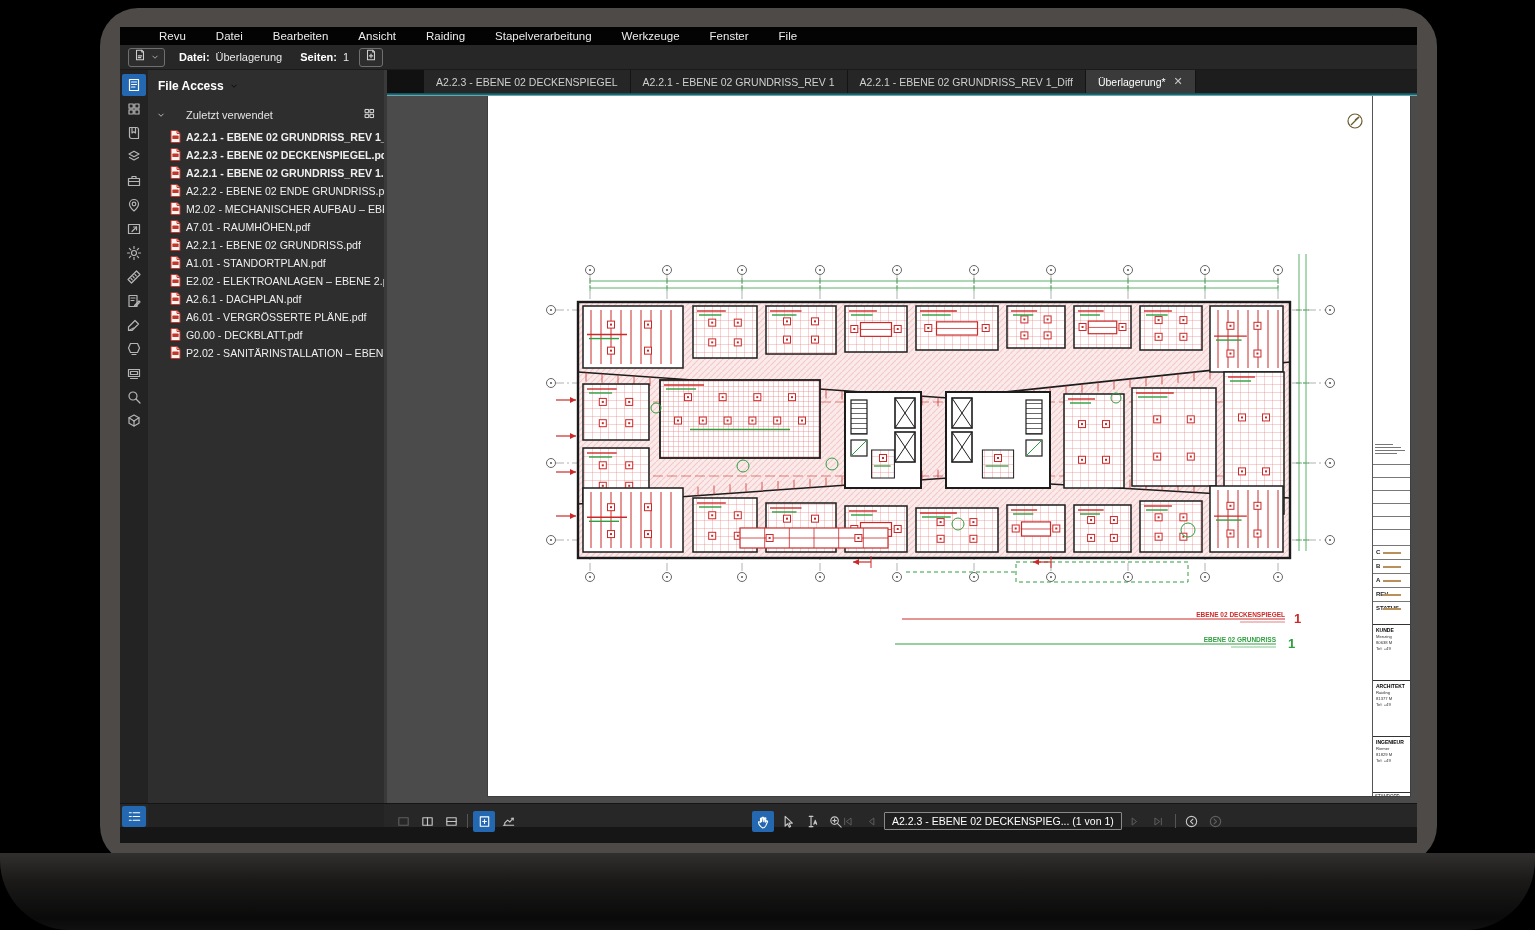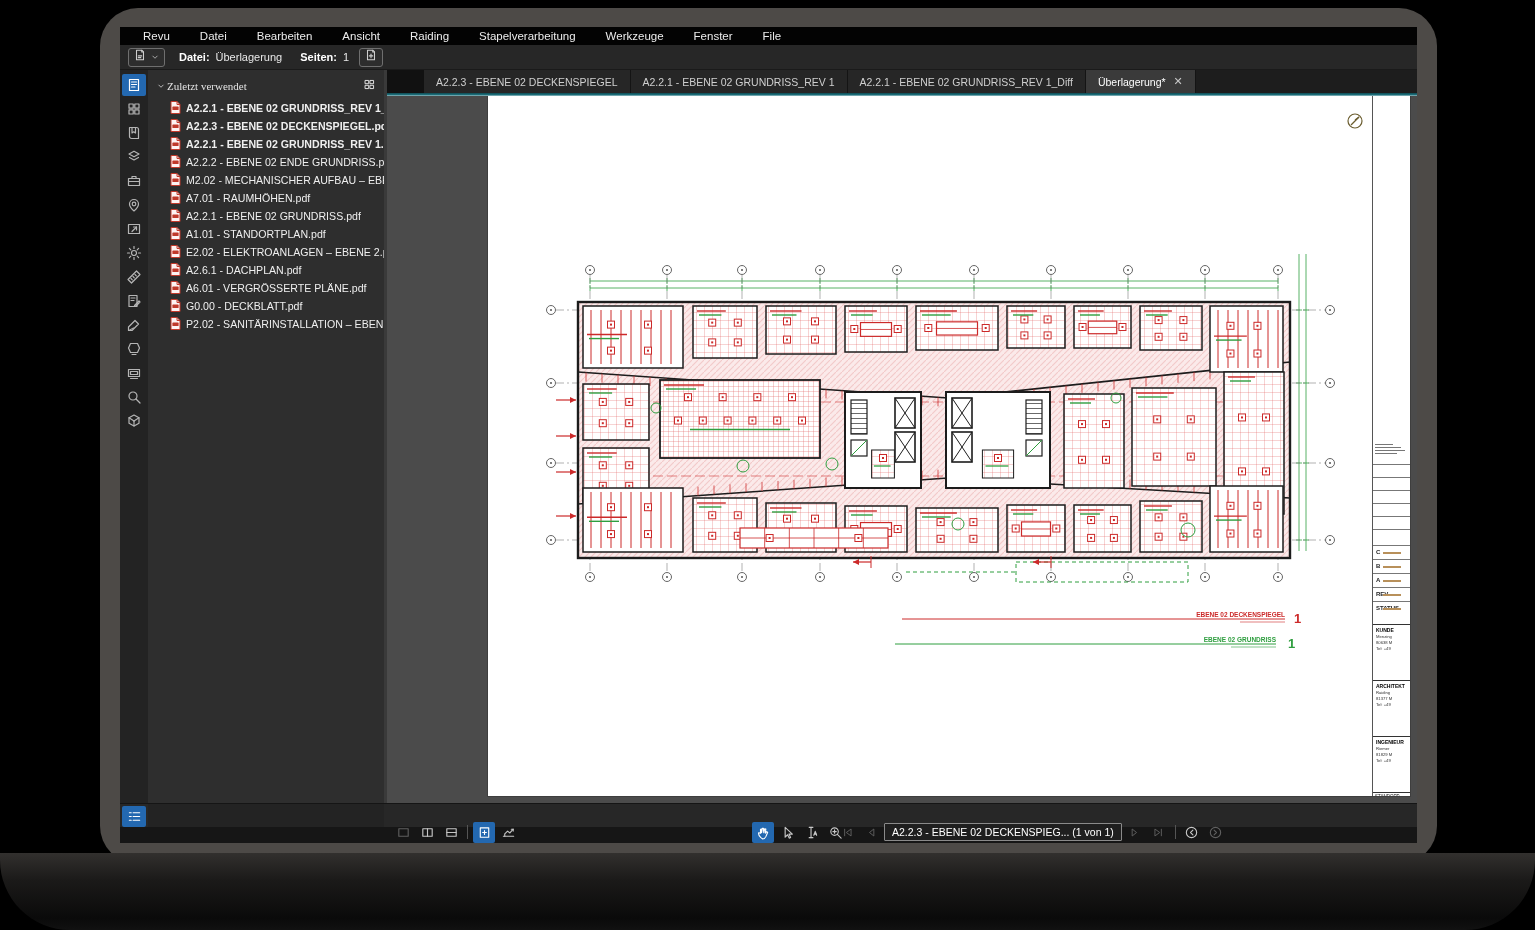--- a/index.html
+++ b/index.html
@@ -11,21 +11,21 @@
   .laptop { position:absolute; left:100px; top:8px; width:1337px; height:856px;
     background:#4d4a47; border-radius:38px; }
   .base { position:absolute; left:0; top:853px; width:1535px; height:77px;
     background:linear-gradient(180deg,#32302e 0%,#1b1a19 35%,#0a0a0a 85%,#111 100%);
     border-radius:0 0 70px 70px; }
   .screen { position:absolute; left:120px; top:27px; width:1297px; height:816px;
     background:#111; overflow:hidden; display:flex; flex-direction:column; }
 
   
   .menubar { height:18px; background:#030303; display:flex; align-items:center;
-    padding-left:8px; flex:0 0 auto; }
+    padding-left:24px; flex:0 0 auto; }
   .menu-item { color:#ececec; font-size:11.5px; padding:0 15px; line-height:18px; cursor:default; }
 
   
   .toolbar2 { height:25px; background:#272727; border-bottom:1px solid #1a1a1a;
     display:flex; align-items:center; padding-left:8px; gap:6px; flex:0 0 auto; color:#ddd; }
   .tb-box { height:19px; border:1px solid #6f6f6f; border-radius:3px; display:flex;
     align-items:center; padding:0 4px; gap:3px; color:#cfcfcf; background:#2d2d2d; }
   .tb-label { font-size:11px; color:#fff; font-weight:bold; margin-left:8px; }
   .tb-value { font-size:11px; color:#e8e8e8; margin-right:4px;text-align:center; }
 
@@ -35,21 +35,21 @@
   .iconstrip { width:28px; background:#232323; display:flex; flex-direction:column;
     align-items:center; padding-top:4px; gap:2px; flex:0 0 auto; }
   .strip-icon { width:24px; height:22px; display:flex; align-items:center; justify-content:center;
     color:#b5b5b5; border-radius:2px; }
   .strip-icon.active { background:#2368b0; color:#fff; }
 
   
   .filepanel { width:236px; background:#2e2e2e; flex:0 0 auto; overflow:hidden; }
   .fp-header { display:flex; align-items:center; gap:5px; padding:7px 10px 4px 10px; }
   .fp-title { color:#fff; font-size:12px; font-weight:bold; }
-  .fp-section { display:flex; align-items:center; gap:1px; padding:7px 8px 4px 8px; color:#e3e3e3;font-family:Liberation Serif, serif; }
+  .fp-section { display:flex; align-items:center; gap:20px; padding:7px 8px 4px 8px; color:#e3e3e3; }
   .fp-section-label { font-size:11px; flex:1; }
   .file-item { display:flex; align-items:center; gap:5px; padding:1.5px 4px 1.5px 22px;
     color:#efefef; font-size:10.6px; white-space:nowrap; overflow:hidden; }
   .file-item.bold { font-weight:bold; }
   .splitter { width:3px; background:#3a3a3a; flex:0 0 auto; }
 
   
   .rightcol { flex:1 1 auto; display:flex; flex-direction:column; min-width:0; }
   .tabbar { height:23px; background:#1d1d1d; display:flex; flex:0 0 auto;margin-left:37px; }
   .tab { display:flex; align-items:center; gap:8px; padding:0 12px; font-size:10.5px;
@@ -74,21 +74,21 @@
   .ttb-line { font-size:4.2px; color:#333; padding-left:3px; line-height:6px; white-space:nowrap; }
 
   
   .bottombar { height:24px; background:#272727; border-top:1px solid #151515;
     display:flex; flex:0 0 auto; position:relative; }
   .bb-leftcell { width:28px; height:24px; display:flex; align-items:center; justify-content:center; flex:0 0 auto; }
   .bb-bluebtn { width:24px; height:21px; background:#2368b0; border-radius:2px;
     display:flex; align-items:center; justify-content:center; color:#fff; }
   .bb-panelgap { width:236px; flex:0 0 auto; background:#232323; }
   .bb-rest { position:relative; flex:1 1 auto; }
-  .bb-group { position:absolute; top:16px; height:24px; display:flex; align-items:center; gap:2px; }
+  .bb-group { position:absolute; top:5px; height:24px; display:flex; align-items:center; gap:2px; }
   .bb-ico { width:22px; height:21px; display:flex; align-items:center; justify-content:center;
     color:#c6c6c6; border-radius:2px; }
   .bb-ico.active { background:#2368b0; color:#fff; }
   .bb-ico.disabled { color:#5f5f5f; }
   .bb-sep { width:1px; height:14px; background:#555; margin:0 3px; }
   .pagebox { height:18px; border:1px solid #8a8a8a; background:#1f1f1f; color:#fff;
     font-size:10.5px; display:flex; align-items:center; padding:0 7px; border-radius:1px; white-space:nowrap; }
   .chin { height:16px; background:#161616; flex:0 0 auto; }
 </style>
 </head>
@@ -244,20 +244,26 @@
           <span class="strip-icon">
             <svg width="16" height="16" viewBox="0 0 16 16" fill="none" stroke="currentColor" stroke-width="1.2" stroke-linecap="round" stroke-linejoin="round">
               <path d="M8 2l5 2.8v5.4L8 13 3 10.2V4.8z"></path>
               <path d="M8 8l5-3.2"></path>
               <path d="M8 8 3 4.8"></path>
               <path d="M8 8v5"></path>
             </svg>
           </span>
         </div>
       <div class="filepanel">
+        <div class="fp-header">
+          <span class="fp-title">File Access</span>
+          <span id="fp-chev1"><svg width="10" height="10" viewBox="0 0 16 16" fill="none" stroke="currentColor" stroke-width="1.2" stroke-linecap="round" stroke-linejoin="round">
+                <path d="M4.5 6.5 8 10l3.5-3.5"></path>
+              </svg></span>
+        </div>
         <div class="fp-section">
           <span id="fp-chev2"><svg width="10" height="10" viewBox="0 0 16 16" fill="none" stroke="currentColor" stroke-width="1.2" stroke-linecap="round" stroke-linejoin="round">
                 <path d="M4.5 6.5 8 10l3.5-3.5"></path>
               </svg></span>
           <span class="fp-section-label">Zuletzt verwendet</span>
           <span id="fp-grid"><svg width="13" height="13" viewBox="0 0 16 16" fill="none" stroke="currentColor" stroke-width="1.2" stroke-linecap="round" stroke-linejoin="round">
                 <path d="M3 3h4v4H3z"></path>
                 <path d="M9 3h4v4H9z"></path>
                 <path d="M3 9h4v4H3z"></path>
                 <path d="M9 9h4v4H9z"></path>

